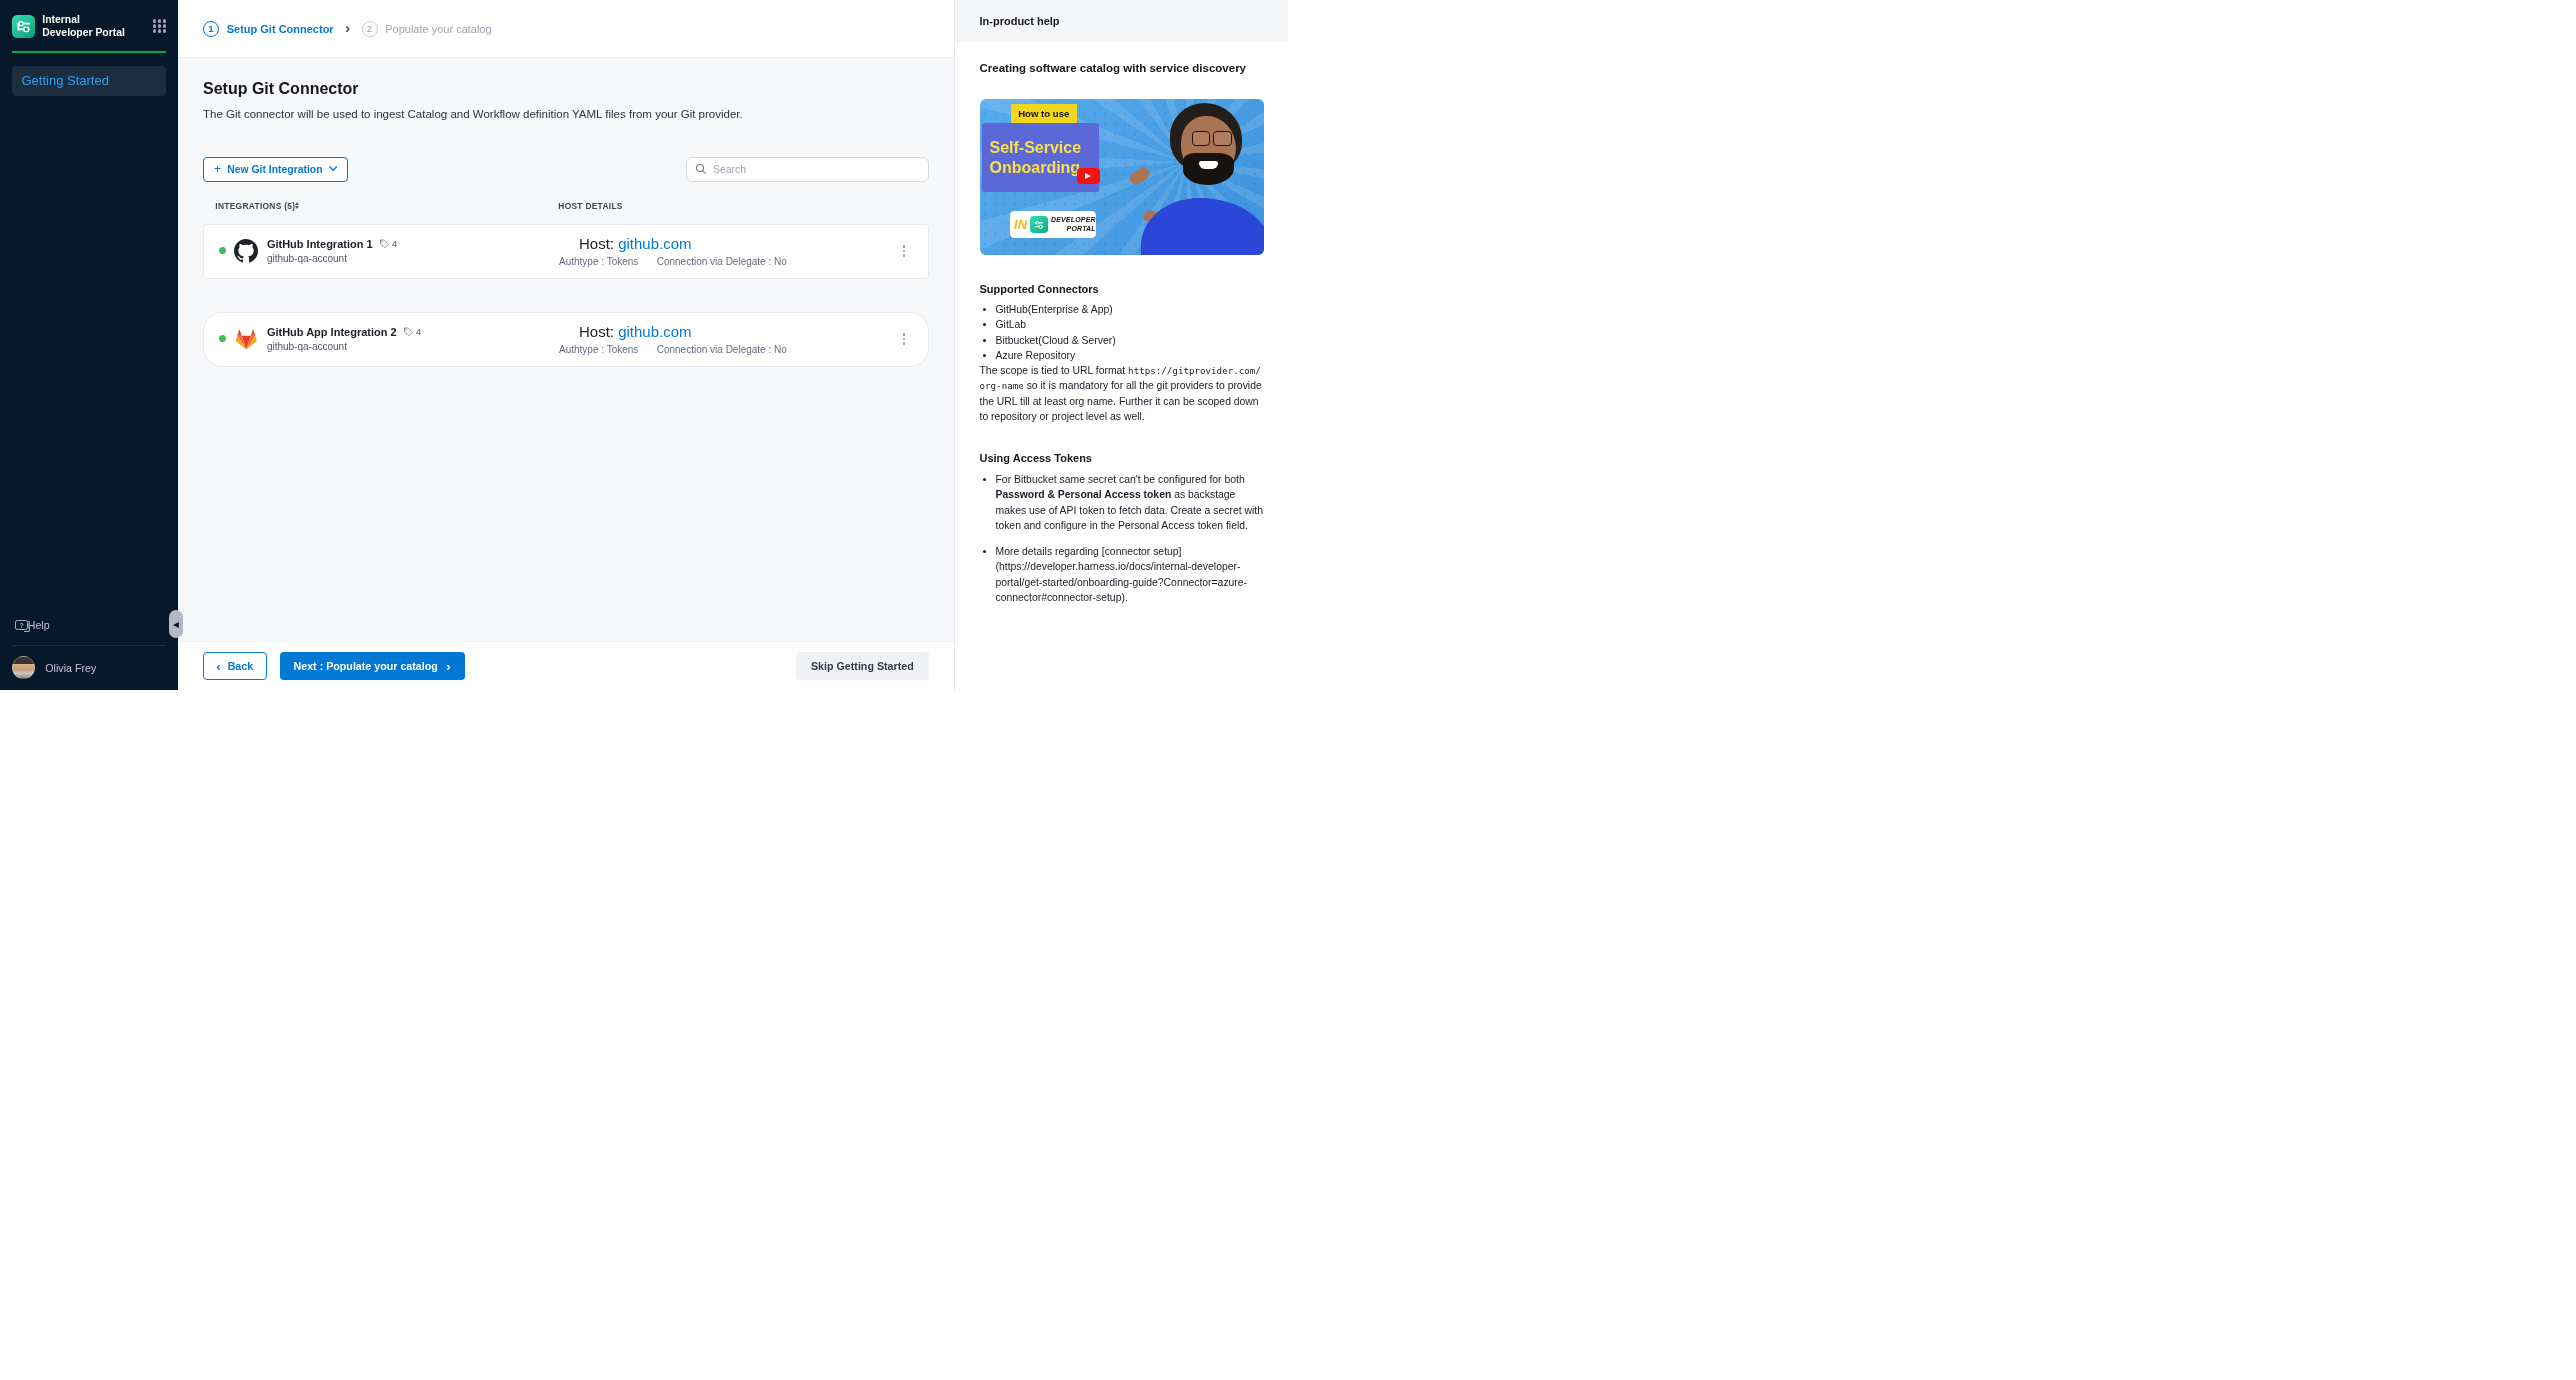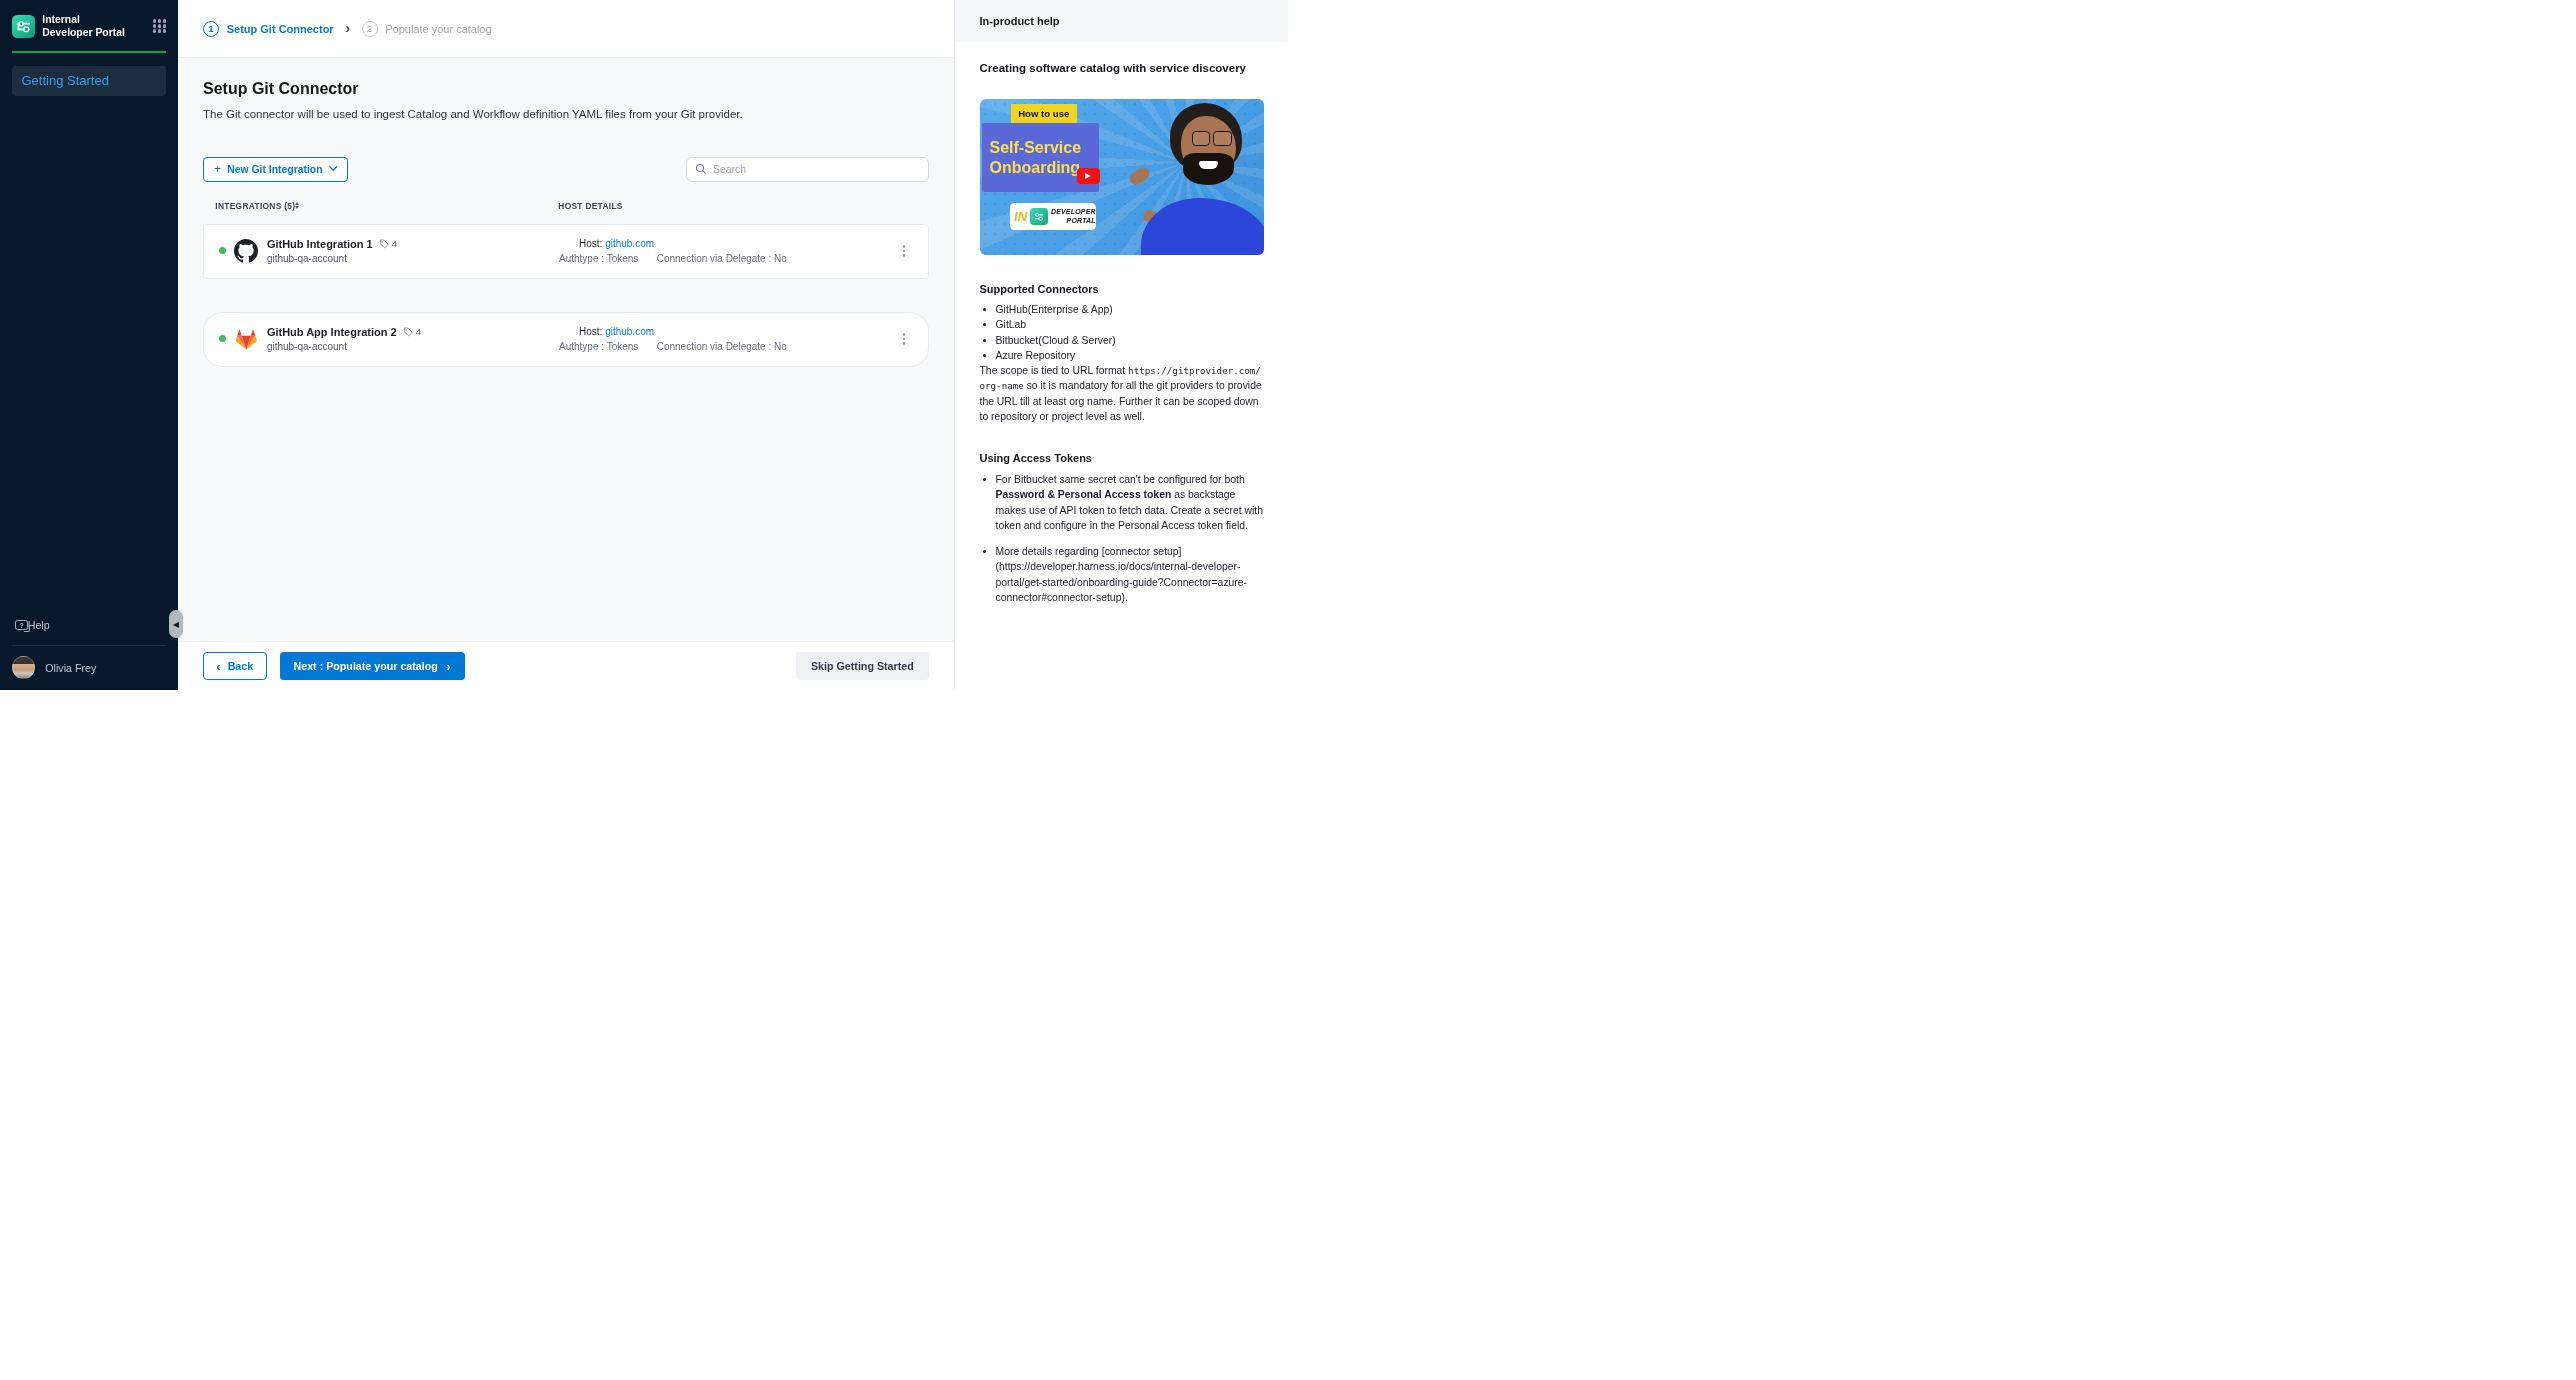--- a/index.html
+++ b/index.html
@@ -59,21 +59,21 @@
   .row-card + .row-card { margin-top:33px;border-radius:19px; }
   .row-left { width:355px; display:flex; align-items:center; padding-left:14.6px; flex-shrink:0; }
   .status-dot { width:7px; height:7px; border-radius:50%; background:#3fbf5a; margin-right:8.4px; flex-shrink:0; }
   .provider { width:24.5px; height:24.5px; margin-right:8.4px; display:flex; align-items:center; justify-content:center; flex-shrink:0; }
   .row-meta .title-line { display:flex; align-items:center; gap:6.1px; }
   .row-name { font-size:11px; font-weight:700; color:#1d1e29; }
   .tag-wrap { display:flex; align-items:center; gap:3.1px; }
   .tag-count { font-size:9.6px; color:#5b5d6e; }
   .row-account { margin-top:3.8px; font-size:10px; color:#55566b; }
   .row-host { flex:1; }
-  .host-line1 { font-size:10px; color:#1d1e29;padding-left:20px; }
+  .host-line1 { font-size:15px; color:#1d1e29;padding-left:20px; }
   .host-link { color:#0278d5; cursor:pointer; }
   .host-line2 { margin-top:4.6px; font-size:10px; color:#686a7c; display:flex; gap:18.4px; }
   .kebab { width:48px; display:flex; flex-direction:column; align-items:center; gap:1.9px; cursor:pointer; padding:4.6px 0; }
   .kebab span { width:2.7px; height:2.7px; border-radius:50%; background:#9295a6; }
 
   .main-footer { height:49px; background:#fff; border-top:0.8px solid #f0f1f4; display:flex; align-items:center; padding:0 25px; gap:13px; flex-shrink:0; }
   .btn-back { height:28px; padding:0 12.3px; border:0.8px solid #0278d5; border-radius:3.8px; background:#fff; color:#0278d5; font-size:10.7px; font-weight:700; display:flex; align-items:center; gap:7px; cursor:pointer; }
   .btn-next { height:28px; padding:0 14px; border:0; border-radius:3.8px; background:#0278d5; color:#fff; font-size:10.7px; font-weight:700; display:flex; align-items:center; gap:8.4px; cursor:pointer; }
   .btn-chev { font-size:13px; line-height:1; font-weight:700; }
   .btn-skip { margin-left:auto; height:28px; padding:0 15.3px; border:0; border-radius:3.8px; background:#eff1f5; color:#35384a; font-size:10.7px; font-weight:700; cursor:pointer; }
@@ -84,21 +84,21 @@
   .help-body { padding:20px 24.5px 0; color:#17171f; }
   .article-title { font-size:11.5px; font-weight:700; color:#15161e; }
   .video { position:relative; margin-top:25px; width:284px; height:156px; border-radius:6.1px; overflow:hidden; background:linear-gradient(135deg,#57abec,#3d92dd); cursor:pointer; }
   .video::before { content:""; position:absolute; inset:-45%; background:repeating-conic-gradient(from 0deg at 62% 45%, rgba(255,255,255,.11) 0deg 7deg, transparent 7deg 19deg); }
   .video::after { content:""; position:absolute; inset:0; background-image:radial-gradient(rgba(23,88,160,.30) 1px, transparent 1.2px); background-size:10px 10px; opacity:.55; }
   .v-badge { position:absolute; z-index:3; left:31px; top:5.4px; height:19px; padding:0 7.7px; background:#f2d61c; color:#141414; font-weight:700; font-size:9.6px; display:flex; align-items:center; }
   .v-panel { position:absolute; z-index:3; left:2.3px; top:24px; width:117px; height:69px; background:#5a68d8; border-radius:2.3px; display:flex; flex-direction:column; justify-content:center; padding-left:7.7px; }
   .v-panel div { color:#fde047; font-weight:700; font-size:16px; line-height:1.2; white-space:nowrap; }
   .v-play { position:absolute; z-index:4; left:97px; top:69px; width:23px; height:16px; background:#f61111; border-radius:3.8px; display:flex; align-items:center; justify-content:center; cursor:pointer; }
   .v-play i { width:0; height:0; border-left:6.1px solid #fff; border-top:3.8px solid transparent; border-bottom:3.8px solid transparent; }
-  .v-pill { position:absolute; z-index:3; left:30px; top:104px; width:86px; height:27px; background:#fff; border-radius:4.6px; display:flex; align-items:center; gap:3.1px; padding:0 4.6px; }
+  .v-pill { position:absolute; z-index:3; left:30px; top:112px; width:86px; height:27px; background:#fff; border-radius:4.6px; display:flex; align-items:center; gap:3.1px; padding:0 4.6px; }
   .v-in { color:#f4b41d; font-style:italic; font-weight:800; font-size:13px; }
   .v-logo { width:17.6px; height:17.6px; border-radius:3.8px; background:linear-gradient(135deg,#35dcb0,#0fa981); display:flex; align-items:center; justify-content:center; flex-shrink:0; }
   .v-brand { flex:1; text-align:right; font-size:7px; font-weight:800; font-style:italic; color:#141414; line-height:1.2; letter-spacing:0.2px; }
   .v-person { position:absolute; z-index:2; right:0; top:0; width:142px; height:156px; }
   .p-hair { position:absolute; right:21.5px; top:3.8px; width:72px; height:69px; background:#241e1b; border-radius:48% 52% 42% 45%; }
   .p-face { position:absolute; right:28px; top:17px; width:55px; height:61px; background:#a97453; border-radius:45% 55% 48% 52%; }
   .p-glasses { position:absolute; right:32px; top:32px; display:flex; gap:3.1px; align-items:center; }
   .p-glasses b { width:18.4px; height:14.6px; border:1.9px solid #15120f; border-radius:3.8px; background:rgba(255,255,255,.08); }
   .p-beard { position:absolute; right:30px; top:54px; width:51px; height:32px; background:#17120e; border-radius:25% 30% 55% 50%; }
   .p-mouth { position:absolute; right:46px; top:62px; width:19px; height:8.4px; background:#fff; border-radius:2.3px 2.3px 6.1px 6.1px; }

